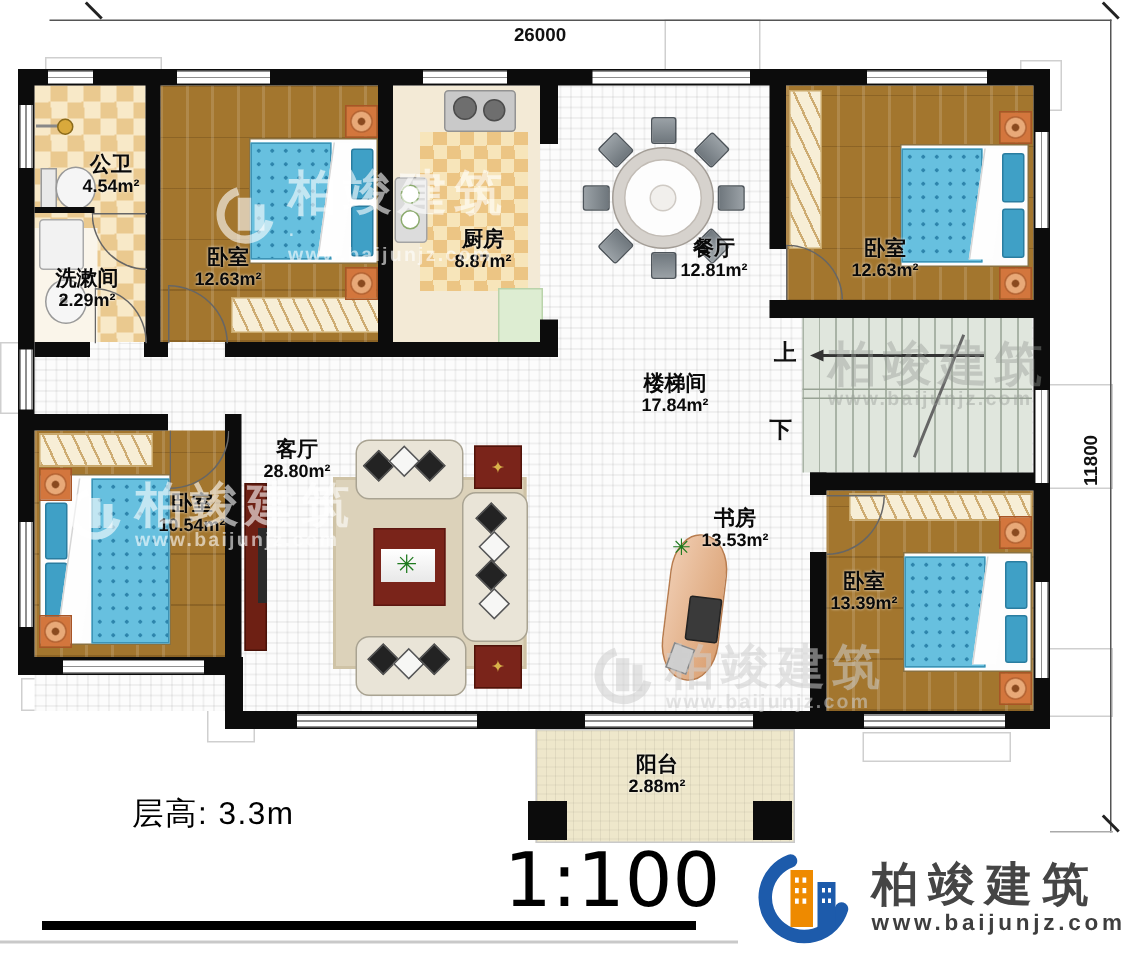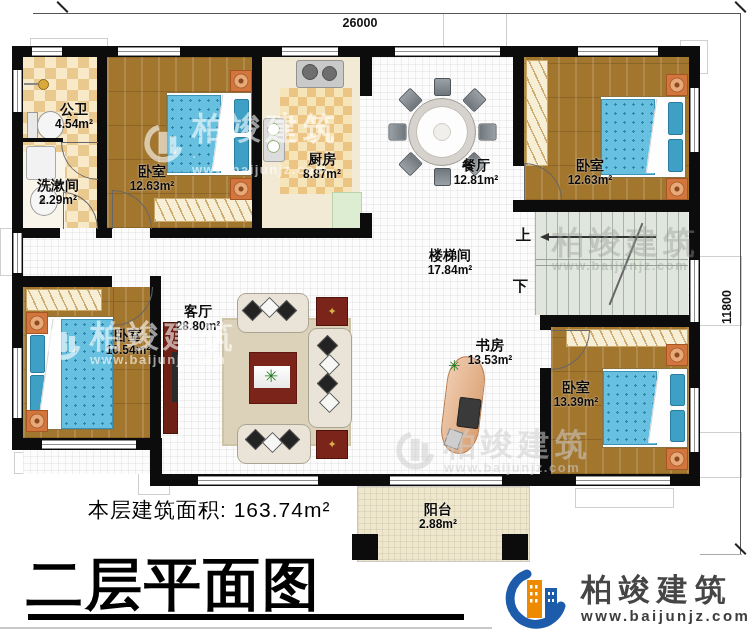--- a/index.html
+++ b/index.html
@@ -288,21 +288,21 @@
     <div class="rarea">12.81m²</div>
   </div>
   <div class="rlabel" style="left:590px;top:158px">
     <div class="rname">卧室</div>
     <div class="rarea">12.63m²</div>
   </div>
   <div class="rlabel" style="left:450px;top:248px">
     <div class="rname">楼梯间</div>
     <div class="rarea">17.84m²</div>
   </div>
-  <div class="rlabel" style="left:198px;top:304px">
+  <div class="rlabel" style="left:198px;top:292px">
     <div class="rname">客厅</div>
     <div class="rarea">28.80m²</div>
   </div>
   <div class="rlabel" style="left:128px;top:328px">
     <div class="rname">卧室</div>
     <div class="rarea">10.54m²</div>
   </div>
   <div class="rlabel" style="left:490px;top:338px">
     <div class="rname">书房</div>
     <div class="rarea">13.53m²</div>
@@ -320,25 +320,25 @@
 
   <div class="dimline" style="left:33px;top:13px;width:708px;height:1px"></div>
   <div class="dimline" style="left:740px;top:13px;width:1px;height:542px"></div>
   <div class="dimline" style="left:700px;top:554px;width:42px;height:1px;background:#aaa"></div>
   <div class="tick" style="left:55px;top:6px"></div>
   <div class="tick" style="left:733px;top:6px"></div>
   <div class="tick" style="left:733px;top:548px"></div>
   <div class="dimtext" style="left:330px;top:16px;width:60px">26000</div>
   <div class="dimtext" style="left:697px;top:300px;width:60px;transform:rotate(-90deg)">11800</div>
 
-  <div class="infoline" style="left:88px;top:496px">
-    <span>本层建筑面积:</span>
-    <span>163.74m²</span>
-  </div>
-  <div class="title-main" style="left:26px;top:556px">二层平面图</div>
+  <div class="infoline" style="left:88px;top:528px">
+    <span>层高:</span>
+    <span>3.3m</span>
+  </div>
+  <div class="title-scale" style="left:336px;top:562px">1:100</div>
   <div class="abs" style="left:28px;top:614px;width:436px;height:6px;background:#000;z-index:30"></div>
   <div class="abs" style="left:0px;top:627px;width:492px;height:2px;background:#c9c9c9;z-index:30"></div>
 
   <div class="brand" style="left:497px;top:566px">
     <svg width="74" height="66" viewBox="0 0 74 66">
       <path d="M30 8 A26 26 0 1 0 64 40" fill="none" stroke="#1d5bab" stroke-width="9" stroke-linecap="round"></path>
       <rect x="30" y="14" width="15" height="38" fill="#ee8a00"></rect>
       <rect x="48" y="22" width="12" height="32" fill="#1d5bab"></rect>
       <g fill="#ffffff">
         <rect x="33" y="19" width="2.5" height="3.5"></rect>

